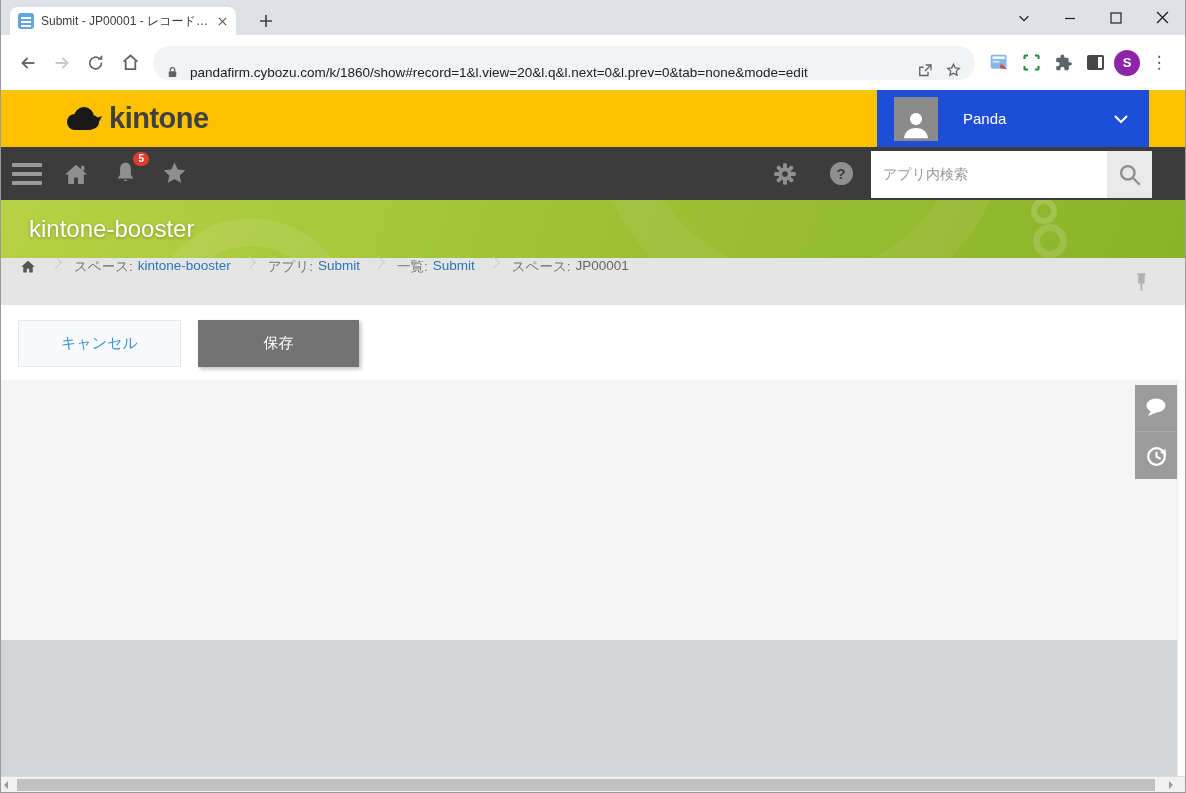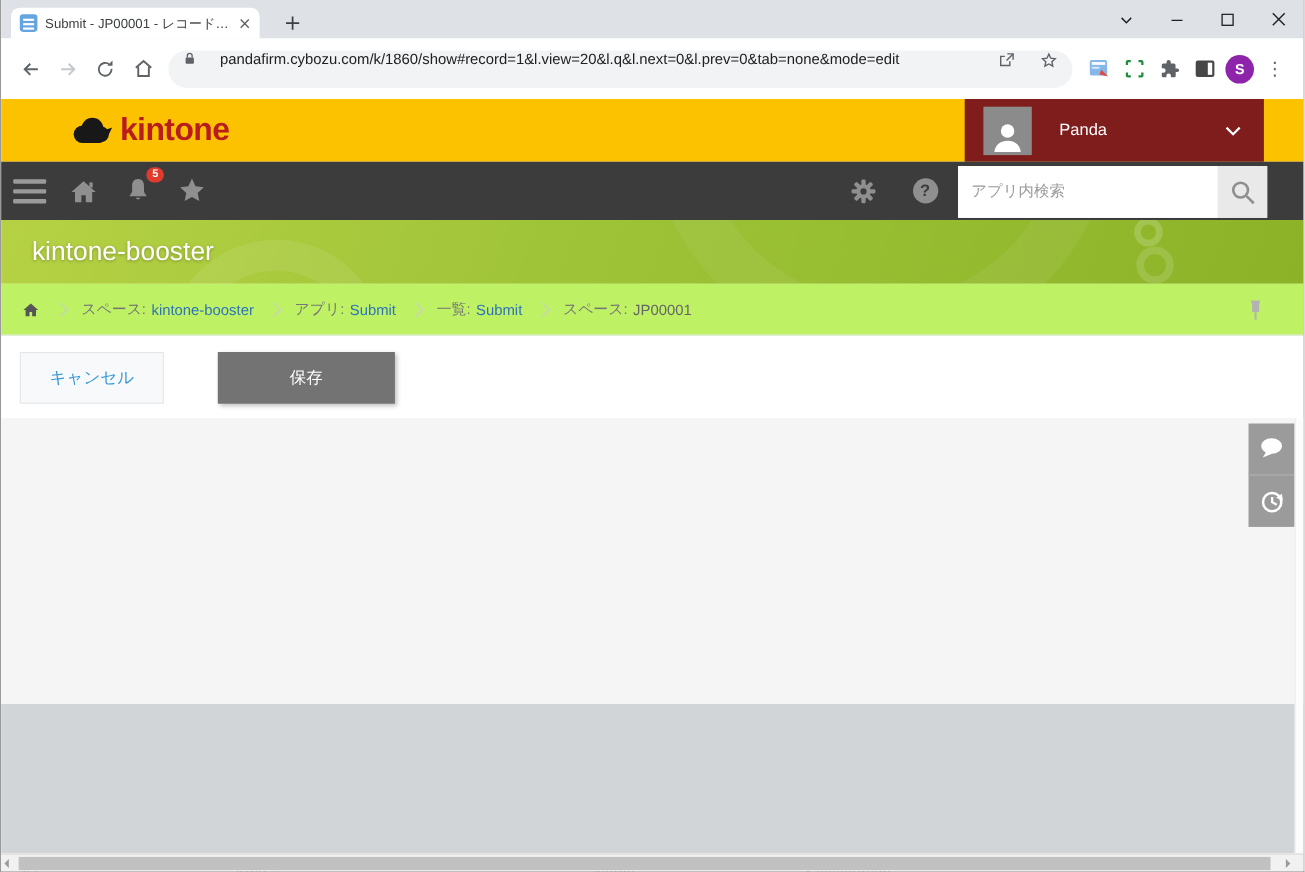--- a/index.html
+++ b/index.html
@@ -19,34 +19,34 @@
   .newtab-btn { position:absolute; left:252px; top:8px; width:26px; height:26px; display:flex;
                 align-items:center; justify-content:center; border-radius:50%; }
   .win-controls { position:absolute; right:0; top:0; height:35px; display:flex; }
   .win-btn { width:46px; height:35px; display:flex; align-items:center; justify-content:center; }
 
   
   .browserbar { position:absolute; top:35px; left:0; right:0; height:55px; background:#fff;
                 display:flex; align-items:center; padding:0 10px; }
   .nav-btn { width:34px; height:34px; display:flex; align-items:center; justify-content:center; border-radius:50%; flex:0 0 auto; }
   .urlbar { flex:1; height:34px; margin:0 8px 0 6px; background:#f1f3f4; border-radius:17px;
-            display:flex; align-items:flex-start; padding:0 12px; gap:20px; min-width:0; }
+            display:flex; align-items:flex-end; padding:0 12px; gap:10px; min-width:0; }
   .url-text { font-size:13.5px; color:#202124; white-space:nowrap; overflow:hidden; flex:1; }
   .ext-btn { width:32px; height:32px; display:flex; align-items:center; justify-content:center; flex:0 0 auto; }
   .avatar-s { width:26px; height:26px; border-radius:50%; background:#8e24aa; color:#fff; font-size:13px;
               font-weight:bold; display:flex; align-items:center; justify-content:center; }
   .dots { font-size:17px; color:#5f6368; letter-spacing:0; }
   .sidepanel-ic { width:17px; height:15px; background:#474747; border-radius:2px; position:relative; }
   .sidepanel-ic::after { content:""; position:absolute; right:2px; top:2px; bottom:2px; width:4px; background:#fff; }
 
   
   .kheader { position:absolute; top:90px; left:0; right:0; height:57px; background:#fcc200; }
   .klogo { position:absolute; left:62px; top:0; height:57px; display:flex; align-items:center; gap:6px; }
-  .klogo-text { font-size:29px; font-weight:800; color:#b91c1c; letter-spacing:-0.5px; }
-  .userbox { position:absolute; right:36px; top:0; width:272px; height:57px; background:#7f1d1d;
+  .klogo-text { font-size:29px; font-weight:800; color:#404040; letter-spacing:-0.5px; }
+  .userbox { position:absolute; right:36px; top:0; width:272px; height:57px; background:#1d4ed8;
              display:flex; align-items:center; padding-left:17px; cursor:pointer; }
   .user-avatar { width:44px; height:44px; background:#8b8b8b; display:flex; align-items:flex-end; justify-content:center; overflow:hidden; }
   .user-name { color:#fff; font-size:15px; margin-left:25px; }
   .user-chevron { margin-left:auto; margin-right:20px; display:flex; }
 
   
   .appbar { position:absolute; top:147px; left:0; right:0; height:53px; background:#3c3c3c;
             display:flex; align-items:center; padding-left:10px; }
   .appbar .abtn { width:32px; height:36px; display:flex; align-items:center; justify-content:center; margin-right:17px; position:relative; }
   .hamburger { width:30px; height:22px; display:flex; flex-direction:column; justify-content:space-between; }
@@ -68,32 +68,32 @@
             background:linear-gradient(110deg,#b6d144 0%,#9ec337 45%,#8cb328 100%); }
   .ring { position:absolute; border-radius:50%; border:28px solid rgba(255,255,255,0.08); }
   .ring.r1 { width:200px; height:200px; left:150px; top:18px; }
   .ring.r2 { width:420px; height:420px; left:590px; top:-300px; border-width:46px; border-color:rgba(255,255,255,0.06); }
   .ring.r3 { width:26px; height:26px; right:128px; top:-2px; border-width:6px; border-color:rgba(255,255,255,0.18); }
   .ring.r4 { width:34px; height:34px; right:118px; top:24px; border-width:7px; border-color:rgba(255,255,255,0.14); }
   .banner-title { position:absolute; left:28px; top:0; line-height:58px; font-size:24px; color:#fff;
                   text-shadow:0 1px 3px rgba(0,0,0,0.3); }
 
   
-  .breadcrumb { position:absolute; top:258px; left:0; right:0; height:47px; background:#bef264;
-                border-bottom:1px solid #e5e5e5; display:flex; align-items:center; padding-left:18px; font-size:13.5px; }
+  .breadcrumb { position:absolute; top:258px; left:0; right:0; height:47px; background:#e5e5e5;
+                border-bottom:1px solid #e5e5e5; display:flex; align-items:flex-start; padding-left:18px; font-size:13.5px; }
   .bc-sep { width:9px; height:9px; border-top:1px solid #ccc; border-right:1px solid #ccc;
             transform:rotate(45deg); margin:0 14px; flex:0 0 auto; }
   .bc-label { color:#767676; }
   .bc-link { color:#2d74b9; text-decoration:none; margin-left:5px; cursor:pointer; }
   .bc-current { color:#666; margin-left:5px; }
   .pin-btn { position:absolute; right:30px; top:10px; width:28px; height:28px; display:flex; align-items:center; justify-content:center; }
 
   
   .actionbar { position:absolute; top:306px; left:0; right:0; height:74px; background:#fff; }
-  .btn-cancel { position:absolute; left:17px; top:14px; width:131px; height:47px; background:#f7f9fa;
+  .btn-cancel { position:absolute; left:17px; top:14px; width:163px; height:47px; background:#f7f9fa;
                 border:1px solid #e3e7e8; color:#3498db; font-size:15px; font-family:inherit; cursor:pointer; }
   .btn-save { position:absolute; left:197px; top:14px; width:161px; height:47px; background:#737373;
               border:none; color:#fff; font-size:15px; font-family:inherit; cursor:pointer;
               box-shadow:2px 2px 4px rgba(0,0,0,0.25); }
 
   
   .formarea { position:absolute; top:380px; left:0; right:0; height:260px; background:#f5f5f5; }
   .flabel { position:absolute; font-size:14px; color:#444; }
   .req { color:#e74c3c; margin-left:4px; }
 

